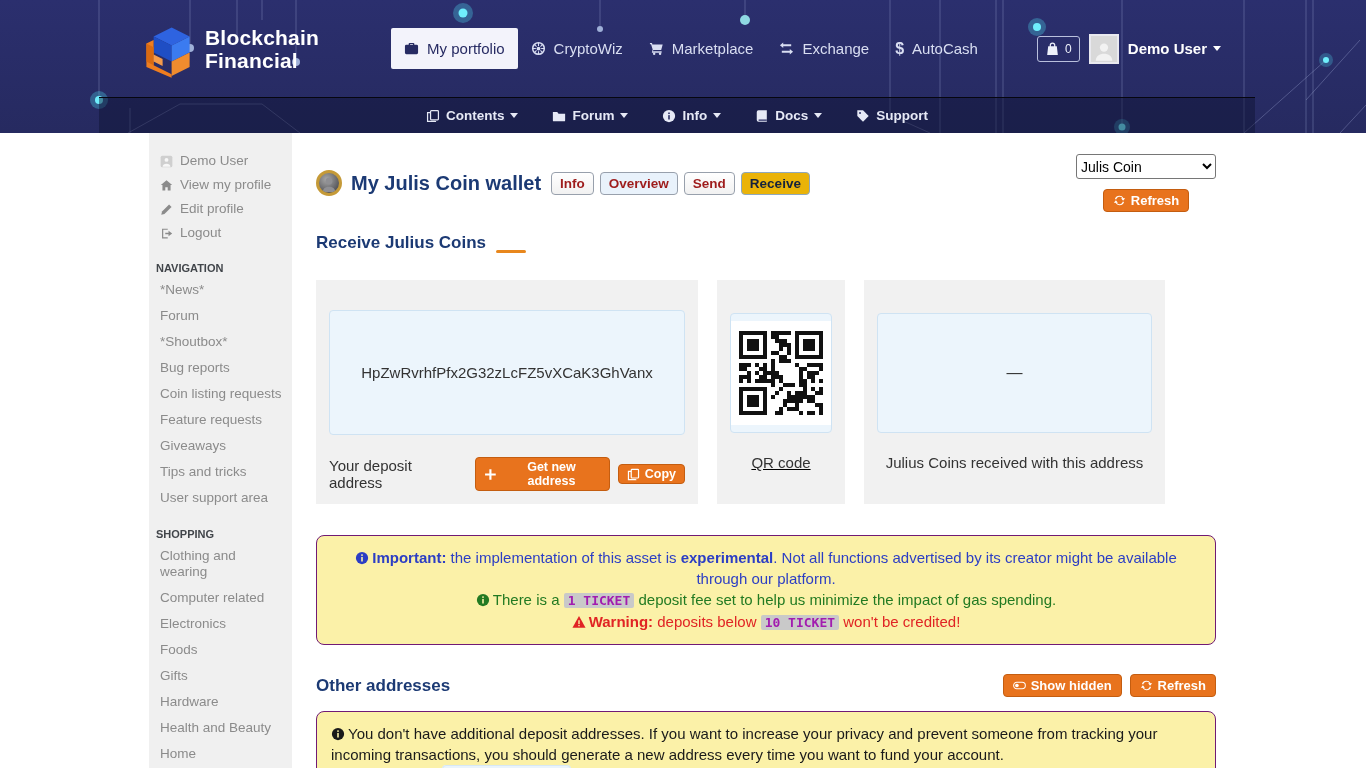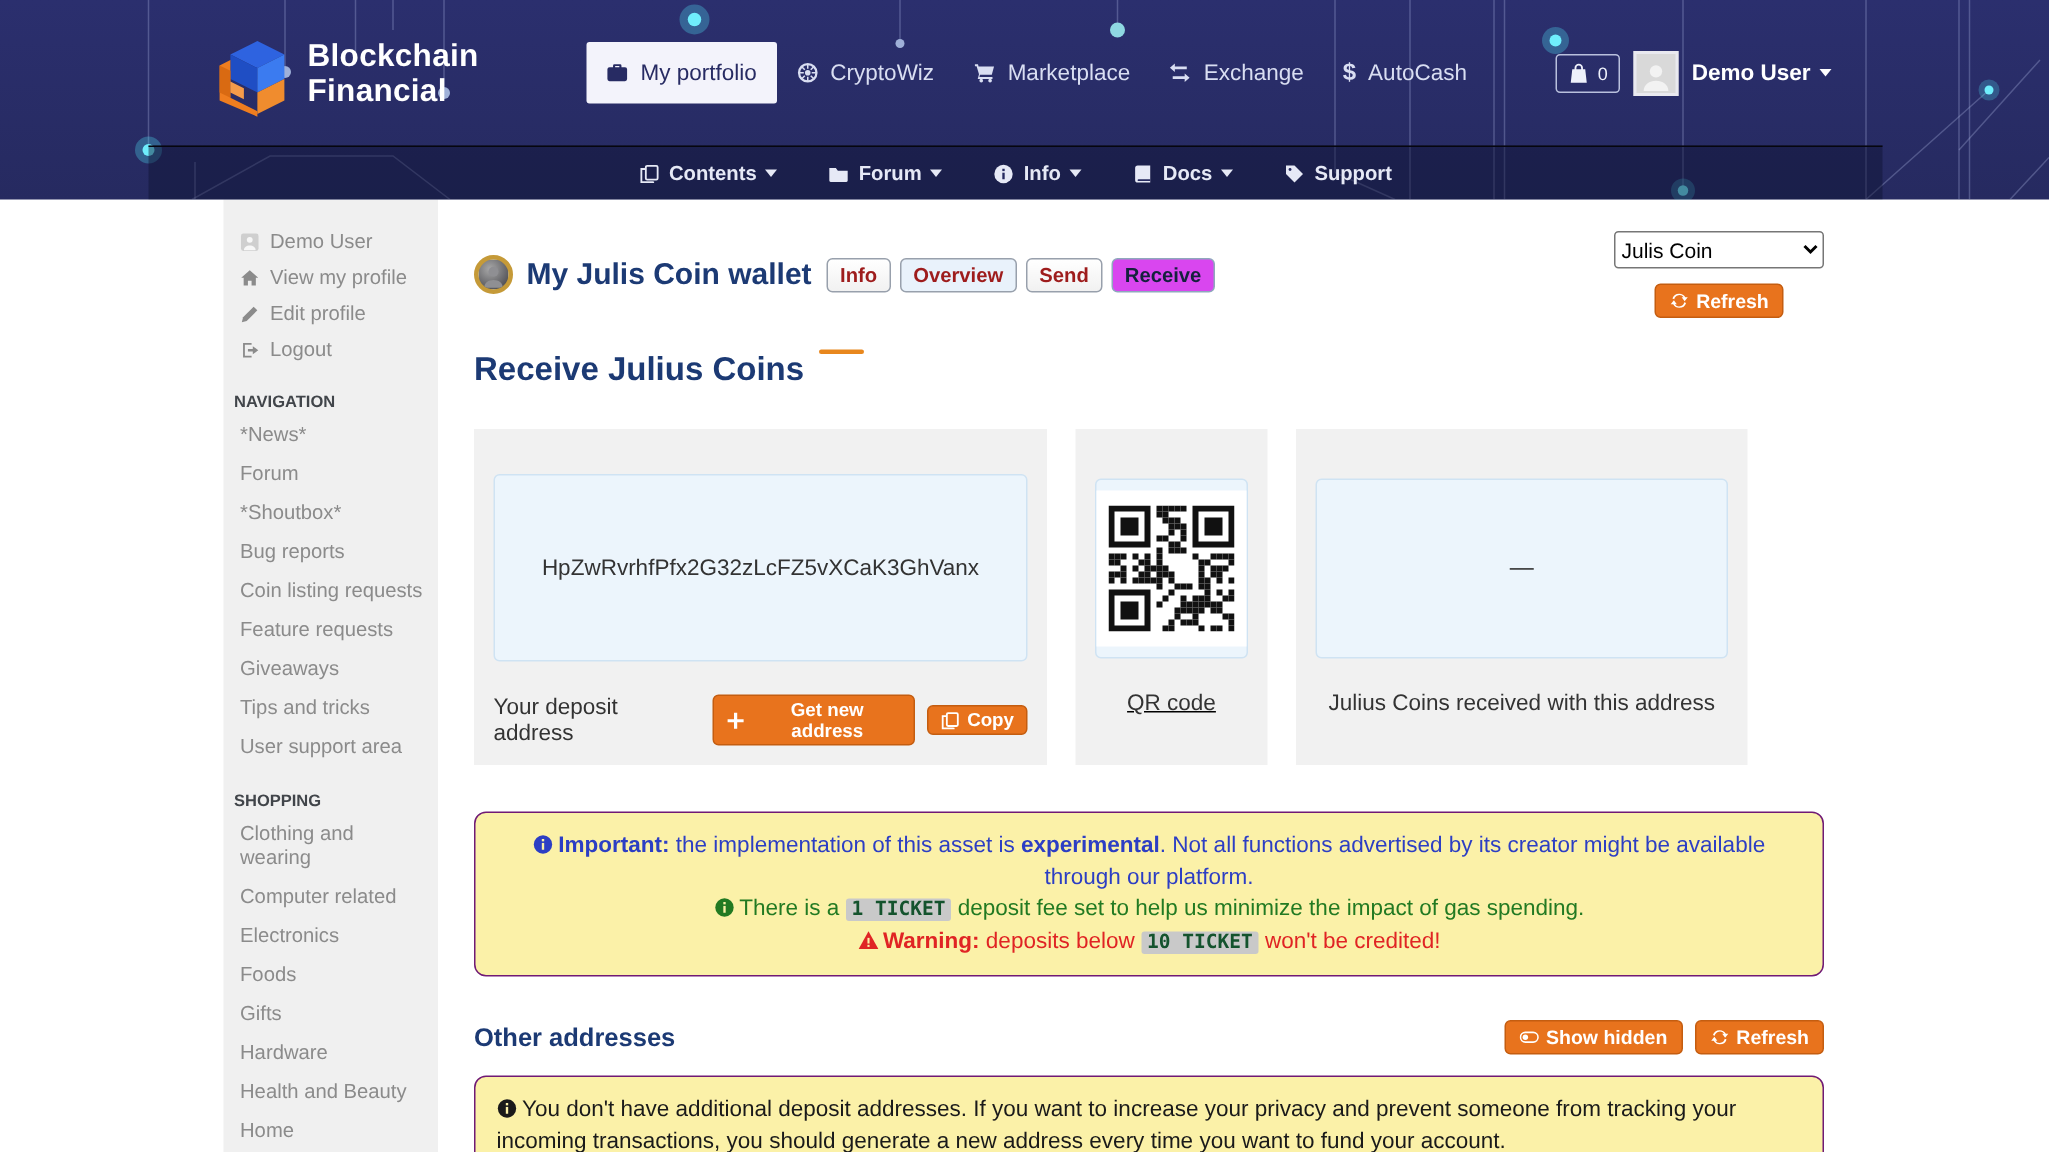--- a/index.html
+++ b/index.html
@@ -44,29 +44,29 @@
 
   
   .wallet-row { display:flex; align-items:center; }
   .coin-icon { width:26px; height:26px; border-radius:50%; border:3px solid #c59a38;
     background:radial-gradient(circle at 38% 32%, #a8a8a8, #55555a 75%); display:flex; align-items:flex-end; justify-content:center; overflow:hidden; }
   .page-title { font-size:20px; font-weight:bold; color:#1c3a74; margin:0 10px 0 9px; white-space:nowrap; }
   .tabs { display:flex; gap:6px; align-items:center; }
   .tab { border:1px solid #98a0ac; border-radius:4px; background:linear-gradient(#ffffff,#f1f1f1); color:#9e1c1c;
     font-weight:bold; font-size:13.5px; padding:3px 8px; cursor:pointer; font-family:inherit; }
   .tab.tint { background:#e9f2fb; }
-  .tab.active { background:#d946ef; color:#14213d; border-color:#8fa8bd; }
+  .tab.active { background:#eab308; color:#14213d; border-color:#8fa8bd; }
   .wallet-controls { margin-left:auto; display:flex; align-items:center; gap:10px;flex-direction:column; }
   .coin-select { width:140px; height:25px; font-size:14px; font-family:inherit; border:1px solid #767676; border-radius:3px; background:#fff; }
   .btn-orange { display:inline-flex; align-items:center; gap:5px; background:#e8731d; border:1px solid #c45d10; color:#fff;
     font-weight:bold; font-size:13px; border-radius:4px; padding:3px 9px; cursor:pointer; font-family:inherit; }
   .btn-orange .ic { width:13px; height:13px; }
   .btn-orange.small { font-size:12.5px; padding:2px 8px; }
 
-  .section-title { display:flex; align-items:flex-start; gap:10px; font-size:22px; font-weight:bold; color:#1c3a74; margin:21px 0 0 0; }
+  .section-title { display:flex; align-items:flex-end; gap:10px; font-size:17px; font-weight:bold; color:#1c3a74; margin:21px 0 0 0; }
   .dash-accent { width:30px; height:3px; background:#e8871d; border-radius:2px; }
 
   
   .panels { display:flex; gap:19px; margin-top:27px; }
   .card { background:#f1f1f1; padding:13px; }
   .card-deposit { width:382px; }
   .card-qr { width:128px;text-decoration:underline; }
   .card-received { width:301px; }
   .inner-box { background:#ecf5fc; border:1px solid #cfe3f3; border-radius:4px; display:flex; align-items:center; justify-content:center; }
   .address-box { height:125px; margin-top:17px; font-size:15px; color:#333; }
@@ -77,21 +77,21 @@
   .card-cap { text-align:center; margin-top:21px; font-size:15px; color:#333; }
 
   
   .notice { background:#fbf1a8; border:1px solid #701a75; border-radius:8px; padding:11px 14px; font-size:15px; line-height:21px; }
   .notice.first { margin-top:31px; text-align:center; }
   .notice p { margin:0; }
   .line-blue { color:#2c3ec4; }
   .line-green { color:#227a22; }
   .line-red { color:#e02424; }
   .notice b { font-weight:bold; }
-  .mono-chip { font-family:"DejaVu Sans Mono","Liberation Mono",monospace; background:#c9c9c9; color:#14532d;
+  .mono-chip { font-family:"DejaVu Sans Mono","Liberation Mono",monospace; background:#c9c9c9; color:#a21caf;
     padding:0 4px; font-size:13px; font-weight:bold; border-radius:2px; }
   .ic-inline { width:14px; height:14px; vertical-align:-2px; margin-right:3px; display:inline-block; }
 
   .other-row { display:flex; align-items:center; margin-top:29px; }
   .other-title { font-size:17px; font-weight:bold; color:#1c3a74; margin:0; }
   .other-btns { margin-left:auto; display:flex; gap:8px; }
   .notice.second { margin-top:14px; color:#1a1a1a; text-align:left; }
   .chip-blue { background:#eaf4fc; border:1px solid #d6e8f5; border-radius:4px; padding:1px 7px; color:#333; }
 </style>
 </head>

